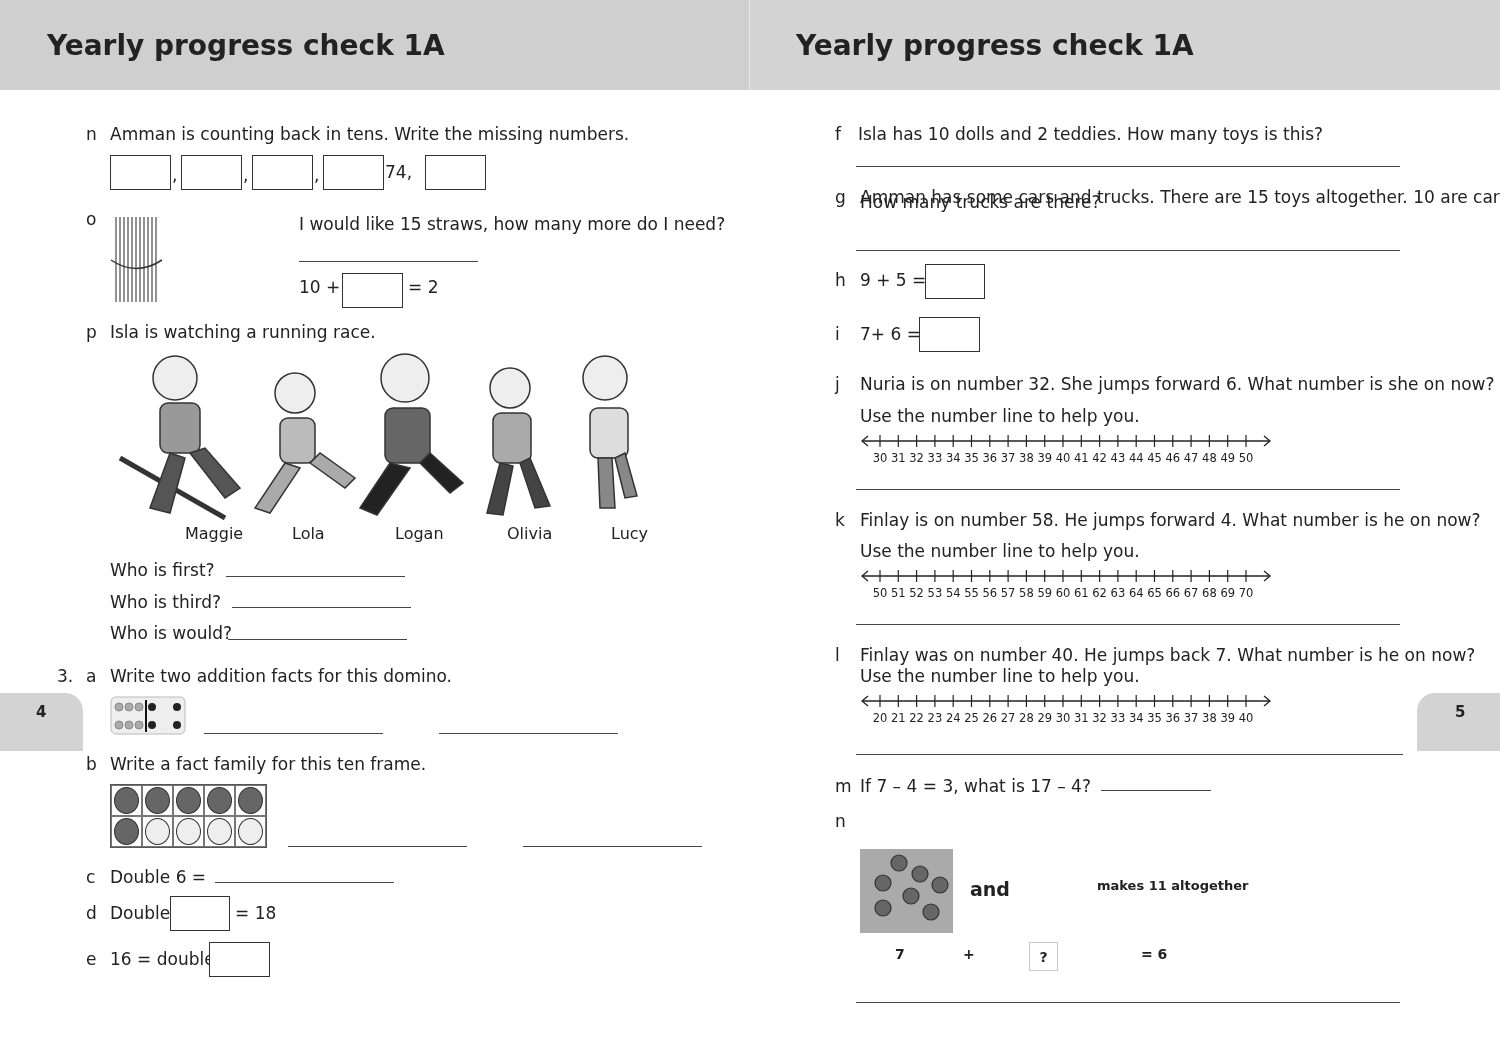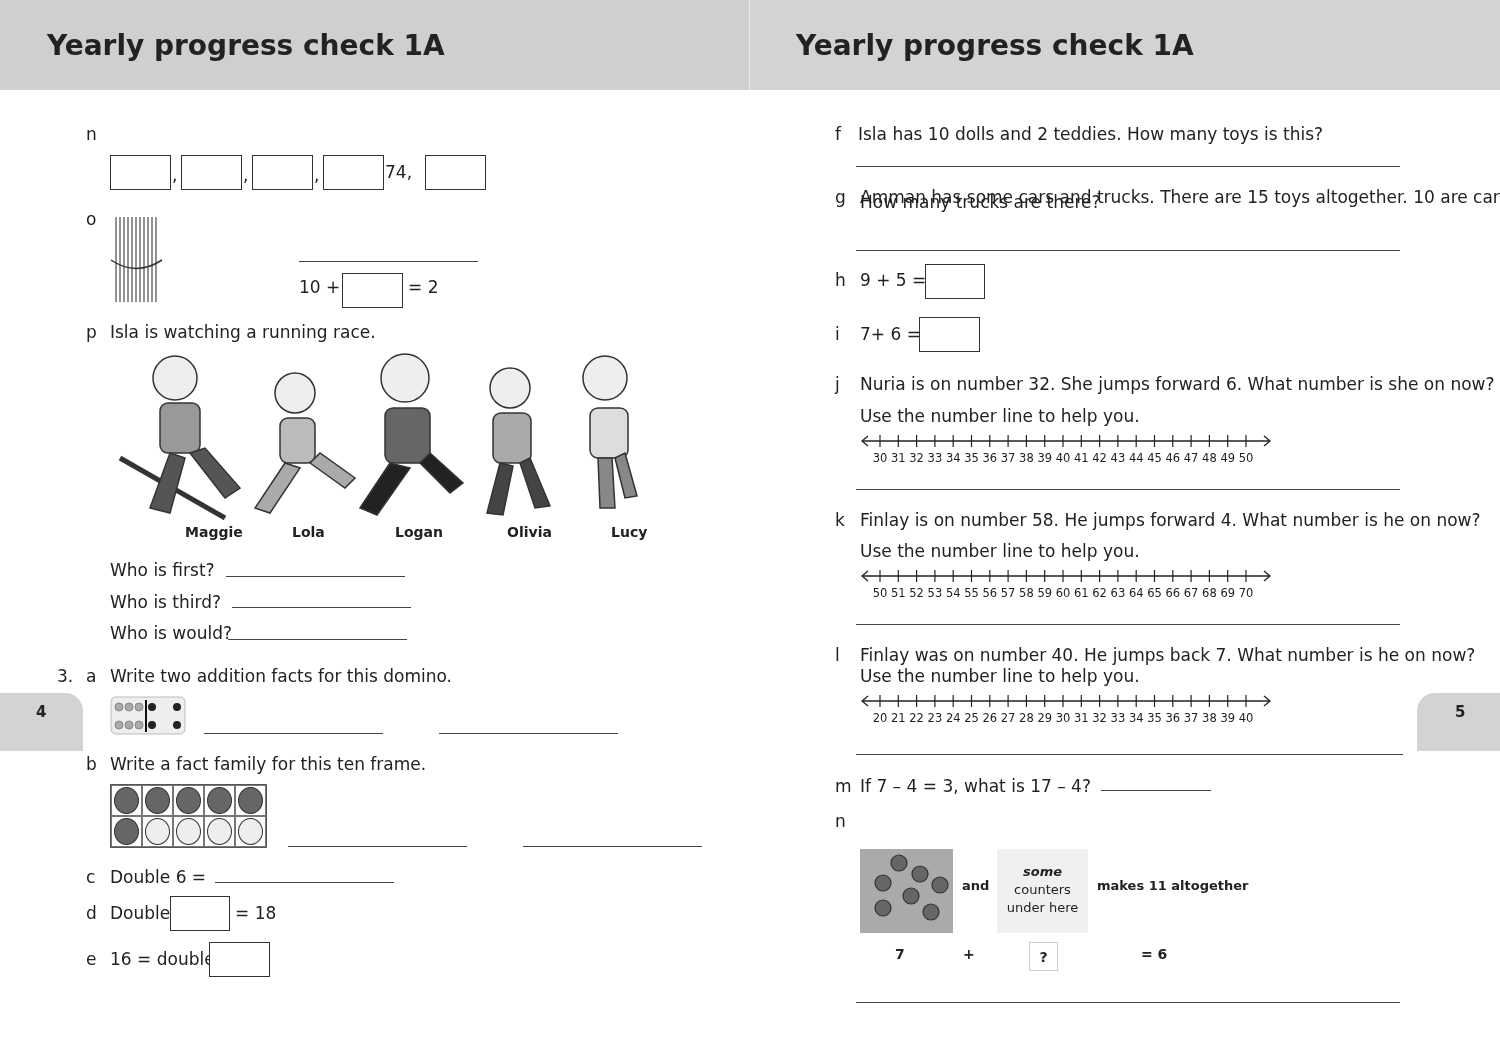--- a/index.html
+++ b/index.html
@@ -9,33 +9,34 @@
   .right { left: 750px; }
   .header { height: 90px; background: #cfcfcf; padding-left: 47px; display: flex; align-items: center; }
   .right .header { padding-left: 46px; background: #d3d3d3; }
   .header h1 { font-size: 28px; font-weight: bold; color: #222; }
   .pnum { position: absolute; bottom: 0; width: 83px; height: 58px; background: #d3d3d3; font-weight: bold; font-size: 15px; padding-top: 10px; }
   .left .pnum { left: 0; border-top-right-radius: 18px; padding-left: 36px; }
   .right .pnum { right: 0; border-top-left-radius: 18px; padding-left: 38px; }
   .abs { position: absolute; font-size: 17px; white-space: nowrap; }
   .box { position: absolute; border: 1.5px solid #333; background: #fff; }
   .line { position: absolute; border-top: 1.5px solid #444; }
-  .small { font-size: 14px; font-weight: bold; }
+  .small { font-size: 16px; }
   .bold { font-weight: bold; }
   .nl { position: absolute; }
 </style>
 </head>
 <body>
 
 <div class="page left">
   <div class="header">
     <h1>Yearly progress check 1A</h1>
   </div>
 
   <div class="abs" style="left:86px;top:124px">n</div>
+  <div class="abs" style="left:110px;top:124px">Amman is counting back in tens. Write the missing numbers.</div>
   <div class="box" style="left:110px;top:155px;width:61px;height:35px"></div>
   <div class="abs" style="left:172px;top:165px">,</div>
   <div class="box" style="left:181px;top:155px;width:61px;height:35px"></div>
   <div class="abs" style="left:243px;top:165px">,</div>
   <div class="box" style="left:252px;top:155px;width:61px;height:35px"></div>
   <div class="abs" style="left:314px;top:165px">,</div>
   <div class="box" style="left:323px;top:155px;width:61px;height:35px"></div>
   <div class="abs" style="left:385px;top:162px">74,</div>
   <div class="box" style="left:425px;top:155px;width:61px;height:35px"></div>
 
@@ -49,20 +50,21 @@
         <line x1="24" y1="2" x2="24" y2="87"></line>
         <line x1="28" y1="2" x2="28" y2="87"></line>
       <line x1="32" y1="2" x2="32" y2="87"></line>
         <line x1="36" y1="2" x2="36" y2="87"></line>
         <line x1="40" y1="2" x2="40" y2="87"></line>
       <line x1="44" y1="2" x2="44" y2="87"></line>
         <line x1="48" y1="2" x2="48" y2="87"></line>
     </g>
     <path d="M3 45 Q 28 62 54 45" stroke="#333" fill="none" stroke-width="1.5"></path>
   </svg>
+  <div class="abs" style="left:299px;top:214px">I would like 15 straws, how many more do I need?</div>
   <div class="line" style="left:299px;top:261px;width:179px"></div>
   <div class="abs" style="left:299px;top:277px">10 +</div>
   <div class="box" style="left:342px;top:273px;width:61px;height:35px"></div>
   <div class="abs" style="left:408px;top:277px">= 2</div>
 
   <div class="abs" style="left:86px;top:322px">p</div>
   <div class="abs" style="left:110px;top:322px">Isla is watching a running race.</div>
   <svg style="position:absolute;left:115px;top:348px" width="560" height="172">
     <line x1="5" y1="110" x2="110" y2="170" stroke="#333" stroke-width="5"></line>
     <line x1="15" y1="108" x2="120" y2="168" stroke="#fff" stroke-width="2"></line>
@@ -375,26 +377,21 @@
     <g fill="#666" stroke="#333" stroke-width="1.2">
       <circle cx="39" cy="14" r="8"></circle>
         <circle cx="23" cy="34" r="8"></circle>
         <circle cx="60" cy="25" r="8"></circle>
       <circle cx="80" cy="36" r="8"></circle>
         <circle cx="51" cy="47" r="8"></circle>
         <circle cx="23" cy="59" r="8"></circle>
         <circle cx="71" cy="63" r="8"></circle>
     </g>
   </svg>
-  <div class="abs bold" style="left:212px;top:878px;font-size:13px">and</div>
-  <div style="position:absolute;left:247px;top:849px;width:91px;height:84px;background:#f0f0f0;text-align:center;font-size:13px;padding-top:14px;line-height:18px">
-    <div style="font-weight:bold;font-style:italic">some</div>
-    <div>counters</div>
-    <div>under here</div>
-  </div>
+  <div class="abs bold" style="left:220px;top:878px;font-size:19px">and</div>
   <div class="abs bold" style="left:347px;top:878px;font-size:13px">makes 11 altogether</div>
   <div class="abs bold" style="left:145px;top:946px;font-size:14px">7</div>
   <div class="abs bold" style="left:213px;top:946px;font-size:14px">+</div>
   <div style="position:absolute;left:279px;top:942px;width:29px;height:29px;border:1px solid #ccc;text-align:center;font-weight:bold;font-size:14px;line-height:28px">?</div>
   <div class="abs bold" style="left:391px;top:946px;font-size:14px">= 6</div>
   <div class="line" style="left:106px;top:1002px;width:544px"></div>
 
   <div class="pnum">5</div>
 </div>
 

